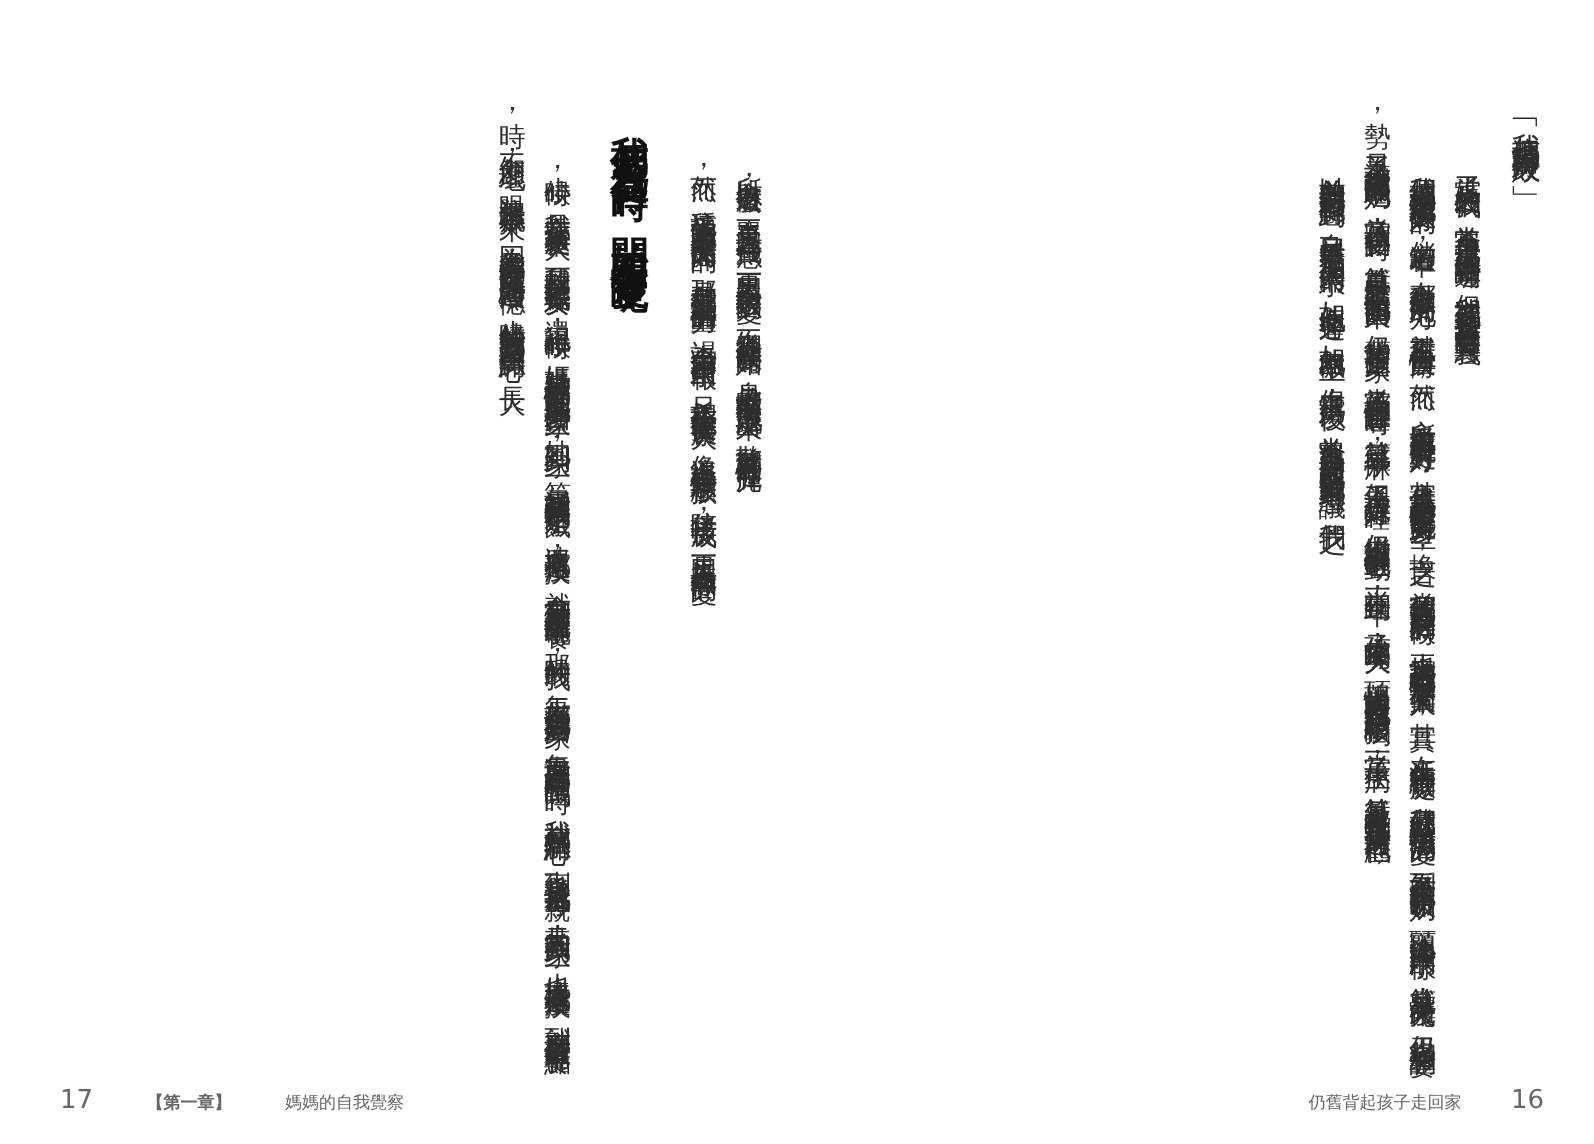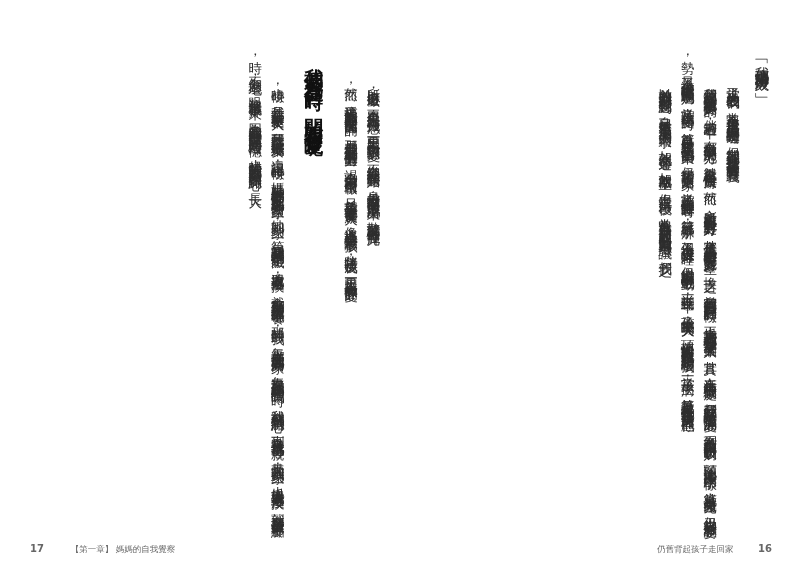--- a/index.html
+++ b/index.html
@@ -23,24 +23,24 @@
   .left-body { left: 30px; width: 355px; }
   .heading {
     font-family: "DejaVu Serif", serif; font-weight: bold; font-size: 19px;
     letter-spacing: 4px; color: #111; text-indent: 0 !important;
     margin: 0 14px !important; padding-top: 2px;
   }
   .footer {
     position: absolute; top: 543px; font-family: "DejaVu Sans", sans-serif;
     font-size: 8.5px; color: #666; white-space: nowrap;
   }
-  .footer .pnum { font-size: 10px; font-weight: bold; }
+  .footer .pnum { font-size: 13px; }
   .footer-left { left: 30px; }
-  .footer-left .chapter { margin-left: 24px; }
-  .footer-left .book-part { }
+  .footer-left .chapter { margin-left: 24px; font-weight: bold; }
+  .footer-left .book-part { margin-left: 24px; }
   .footer-right { right: 25px; }
   .footer-right .pnum { margin-left: 22px; text-align: center; }
 </style>
 </head>
 <body>
 
 <div class="page page-right">
   <div class="vtext right-body">
     <p class="quote">「我這個媽媽當得好失敗！」</p>
     <p>當了媽之後的我們，常常會不自覺把這樣自責的話掛在嘴邊，但我卻看到了這些話背後所蘊含的真實意義。</p>

